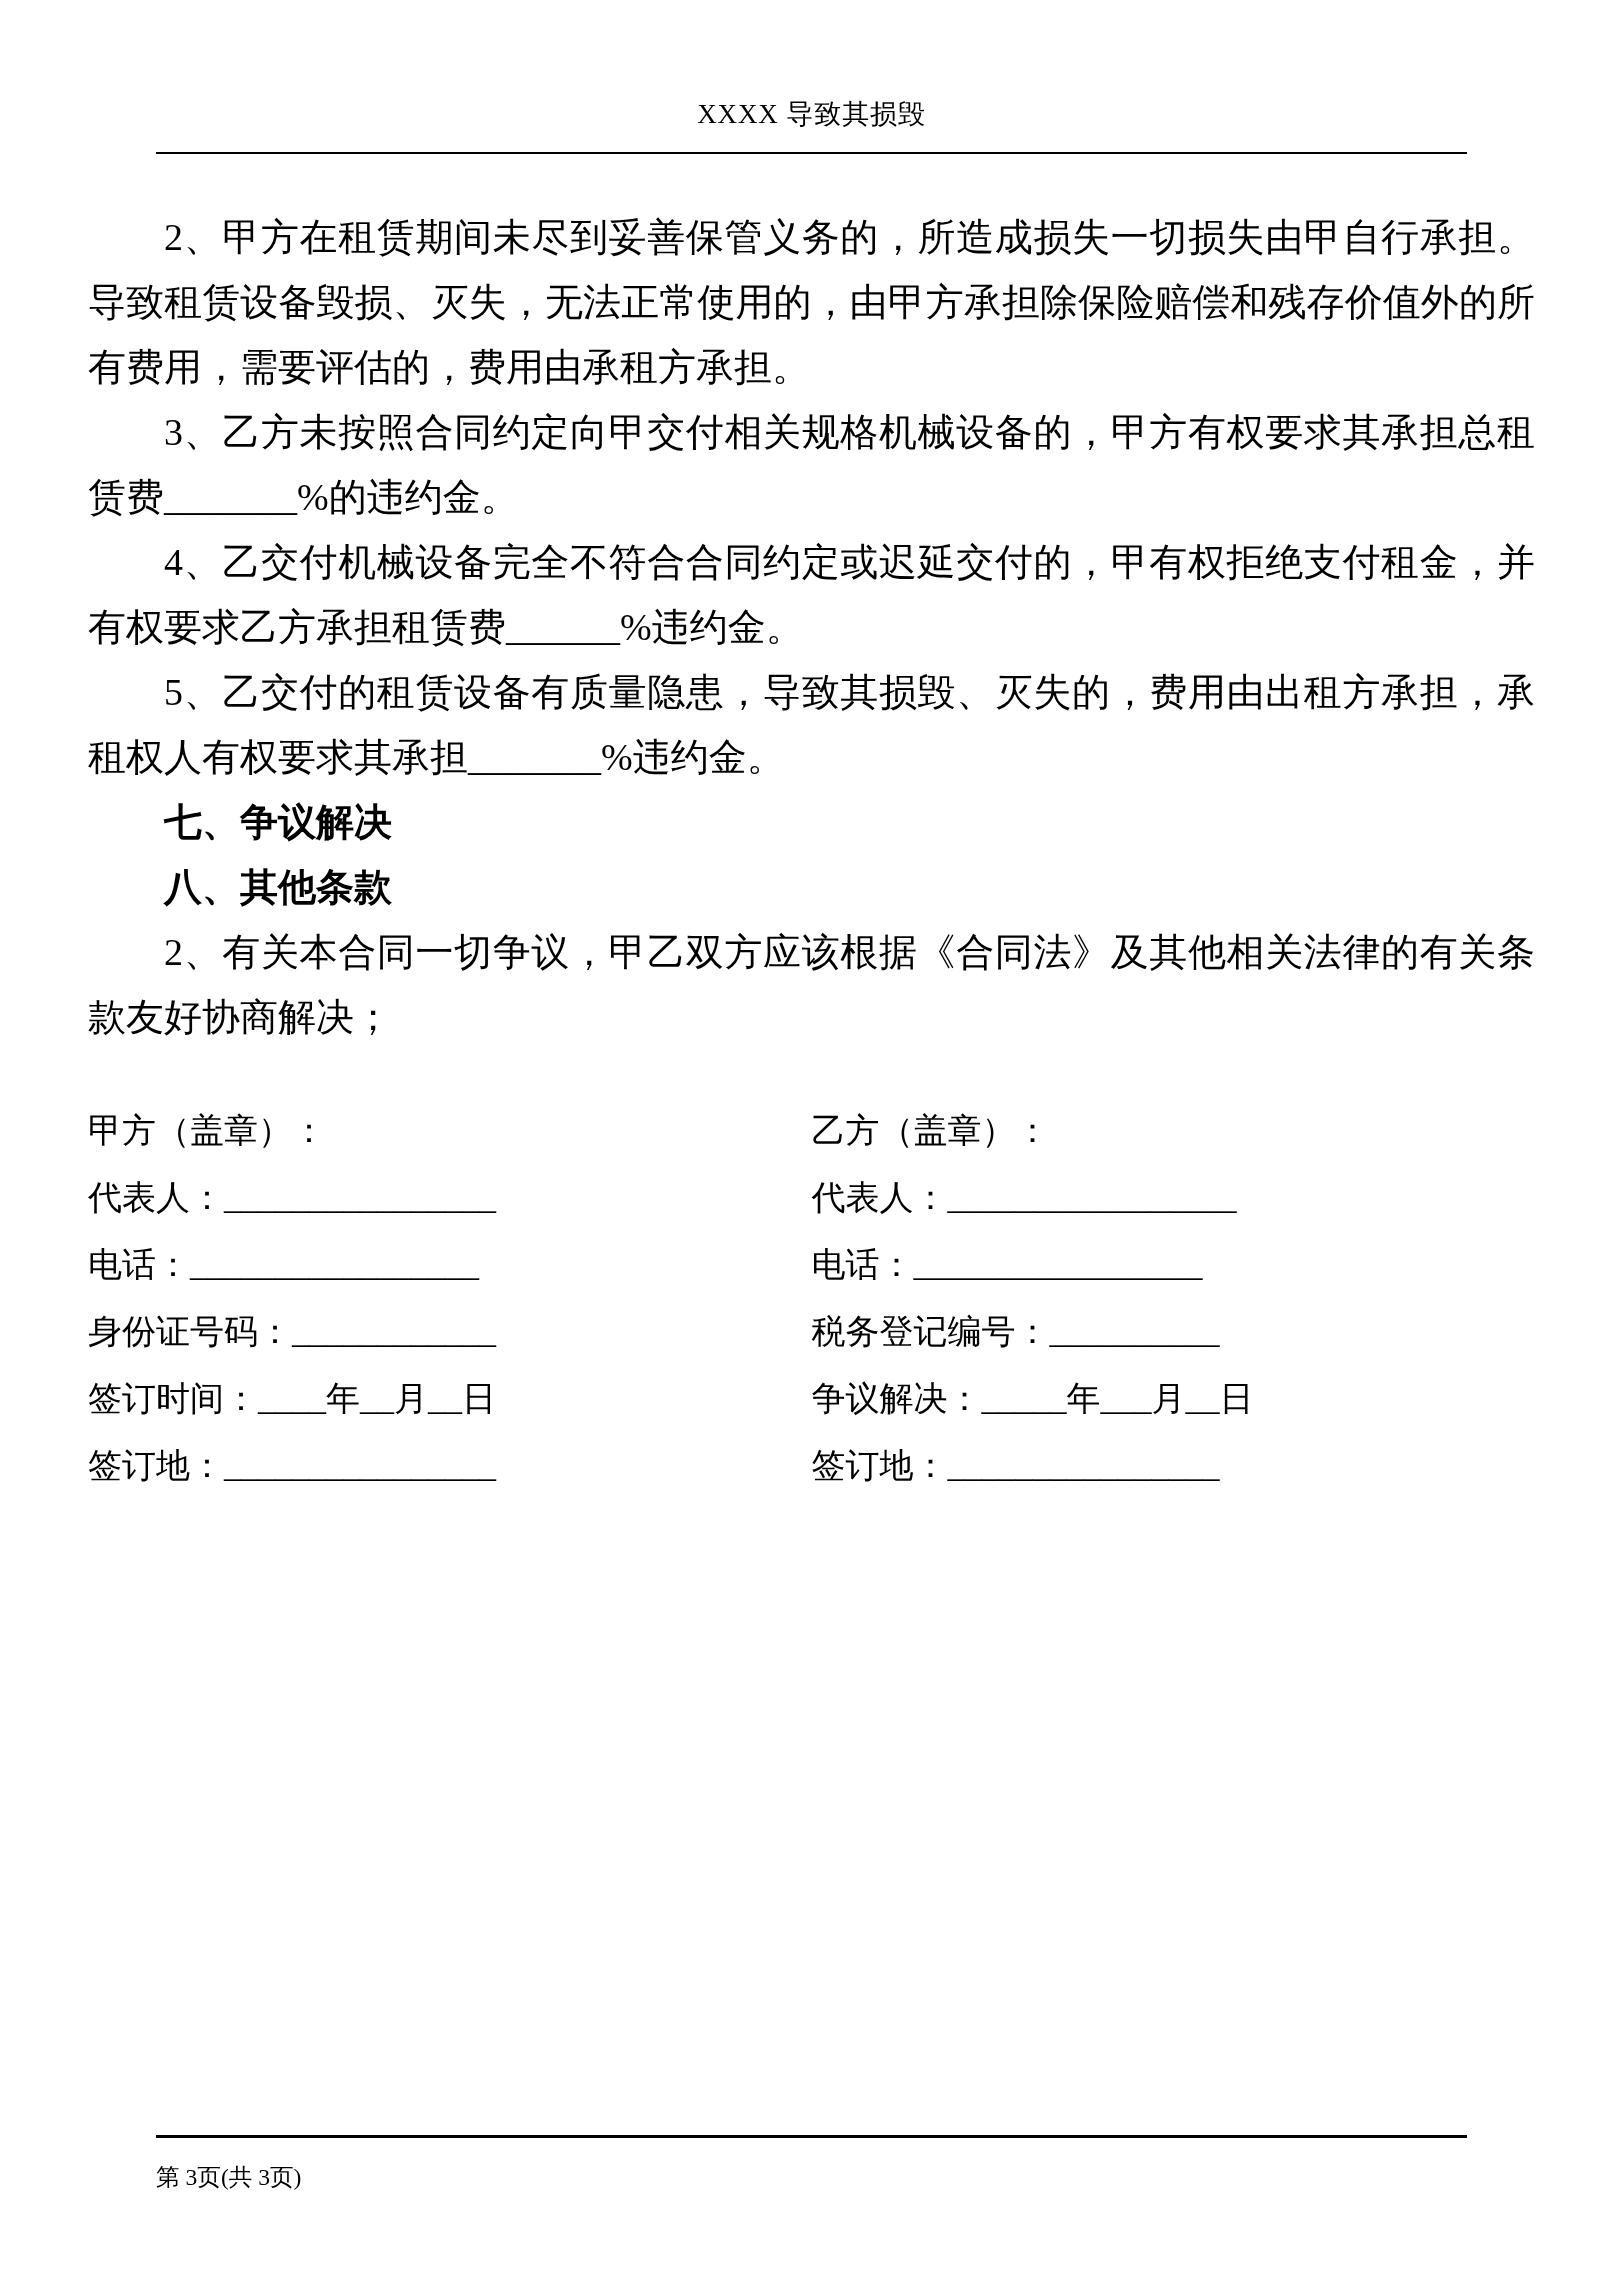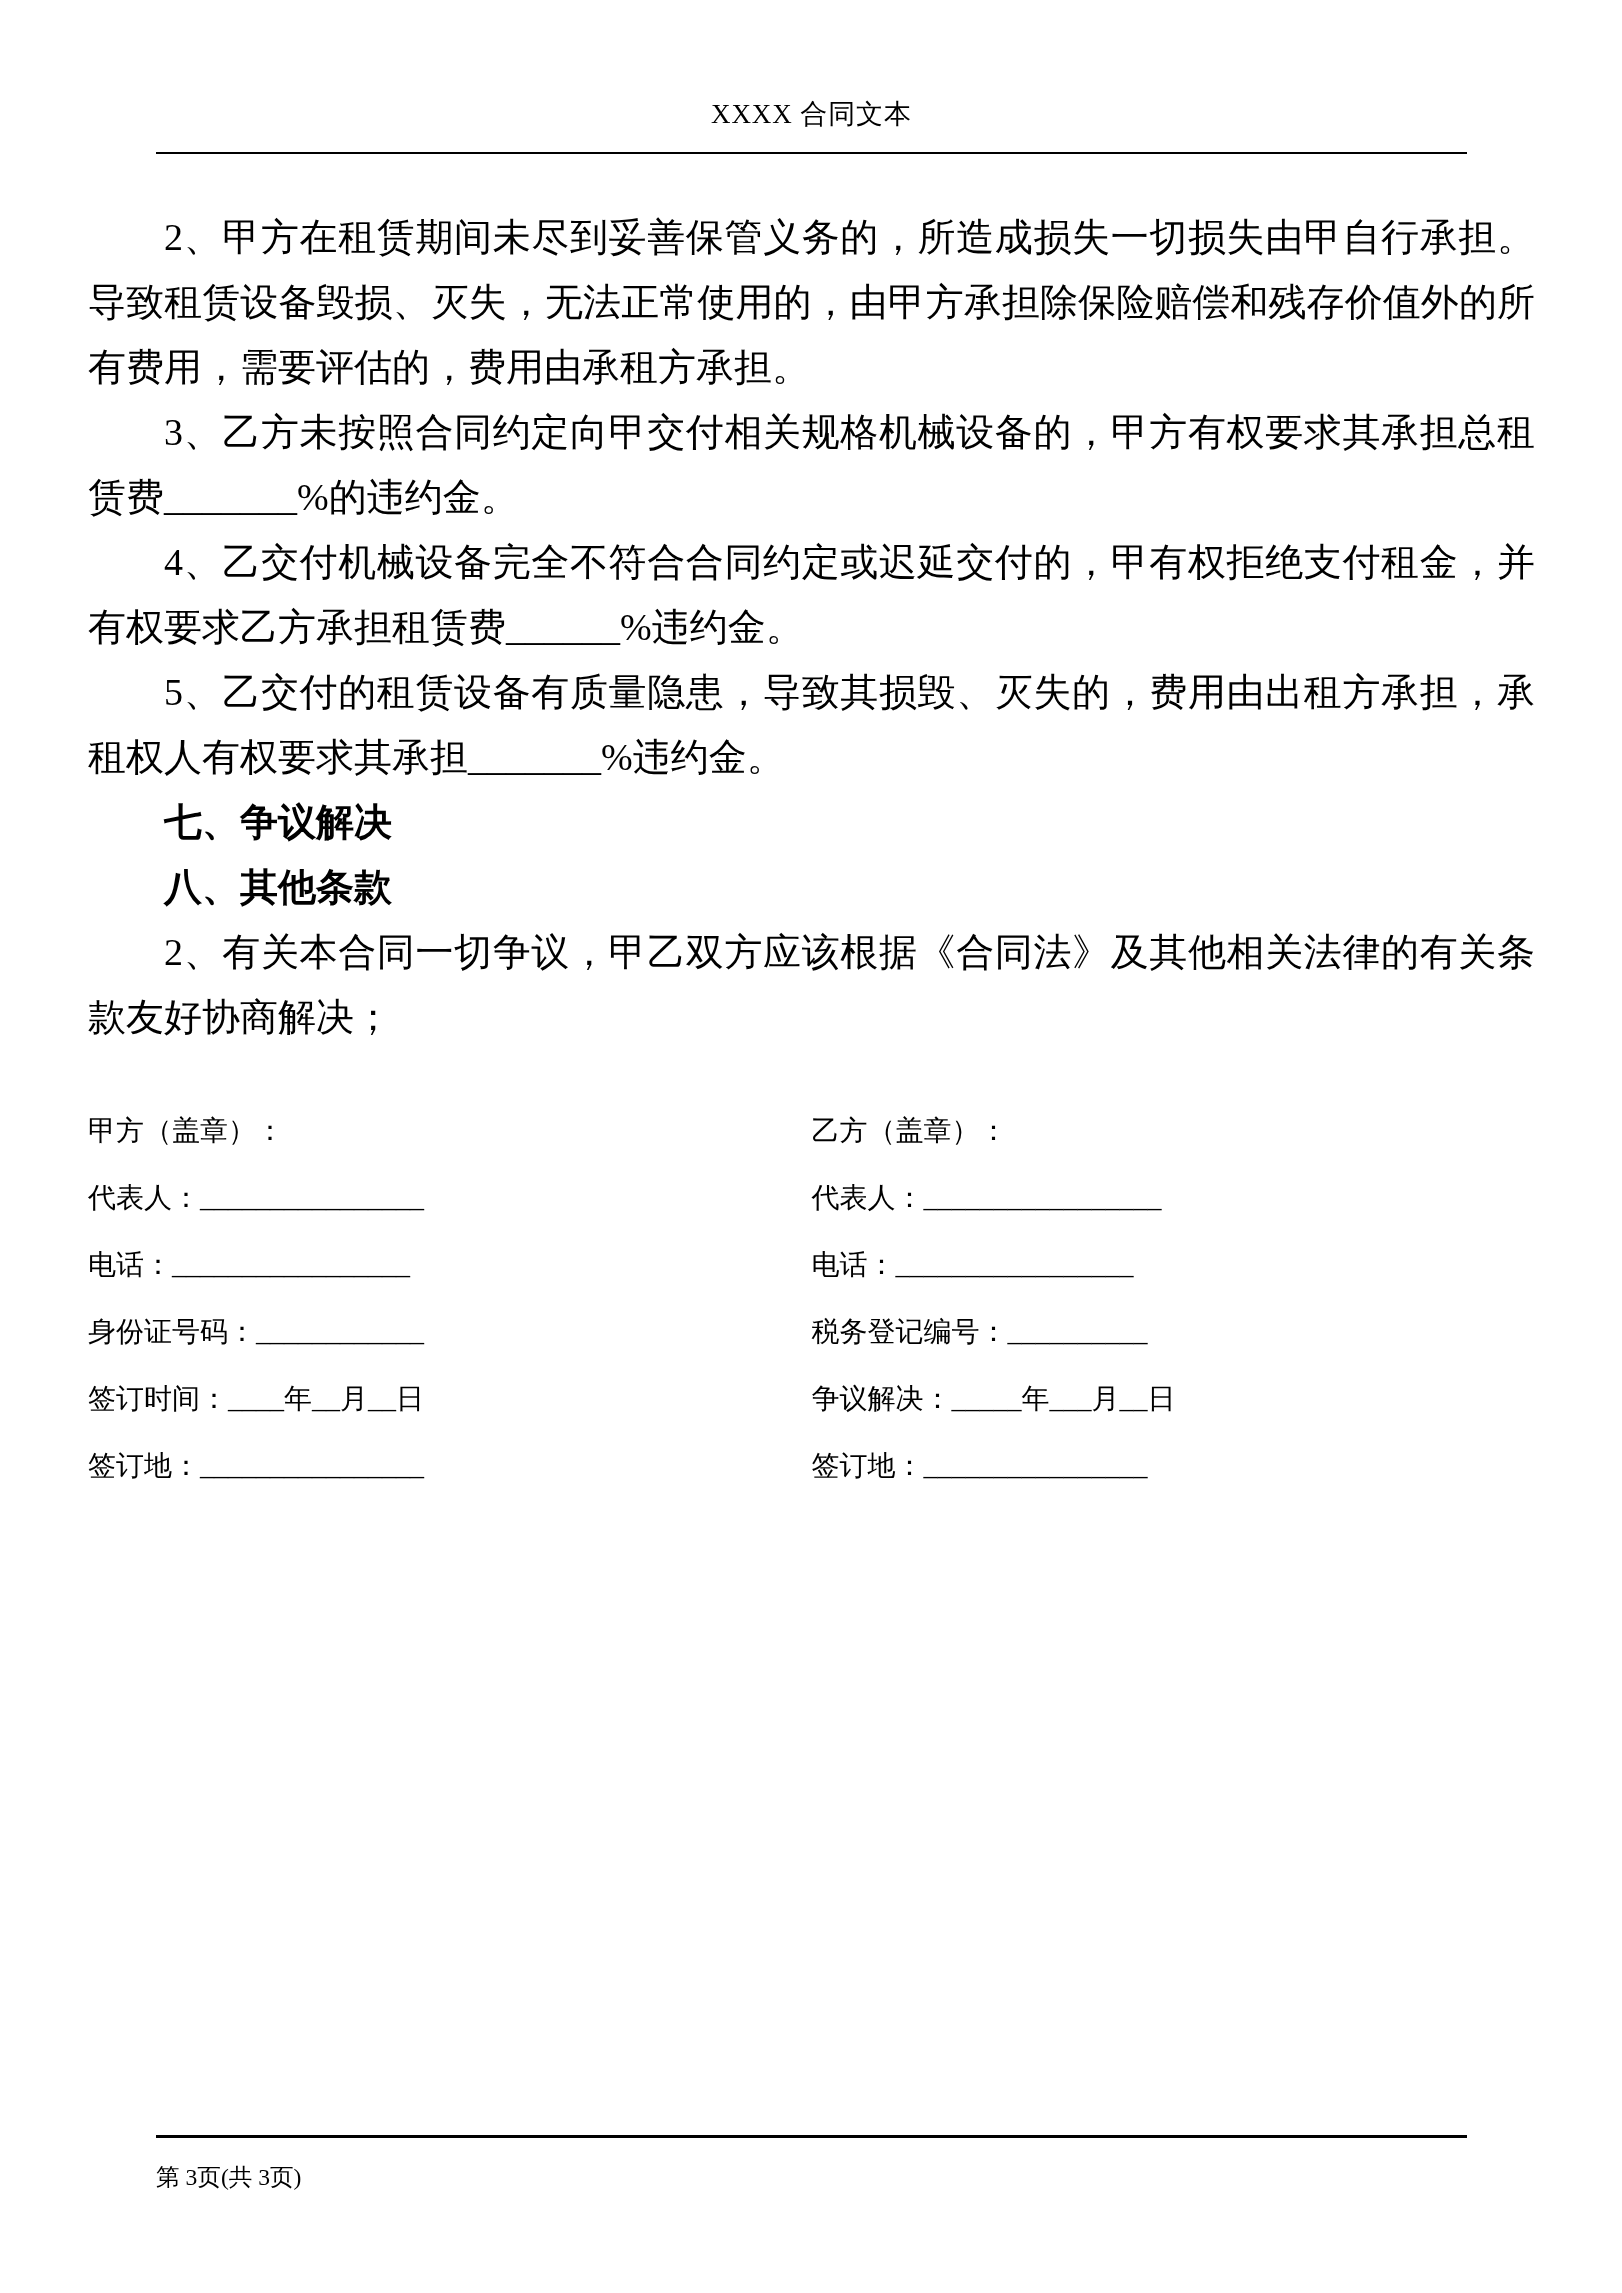--- a/index.html
+++ b/index.html
@@ -38,21 +38,21 @@
     text-indent: 2em;
   }
   .heading {
     text-indent: 2em;
     font-weight: 700;
     font-family: "Liberation Sans", "DejaVu Sans", sans-serif;
   }
   .signatures {
     display: flex;
     margin-top: 47px;
-    font-size: 28px;
+    font-size: 34px;
   }
   .sig-col {
     width: 50%;
   }
   .sig-line {
     line-height: 67px;
     white-space: nowrap;
   }
   .doc-footer {
     position: absolute;
@@ -62,21 +62,21 @@
     border-top: 3.6px solid #000000;
     padding-top: 23px;
     font-size: 23.6px;
   }
 </style>
 </head>
 <body>
 
 <div class="page">
 
-  <div class="doc-header">XXXX 合同文本</div>
+  <div class="doc-header">XXXX 导致其损毁</div>
   <div class="header-rule"></div>
 
   <div class="content body-text">
     <p class="para">2、甲方在租赁期间未尽到妥善保管义务的，所造成损失一切损失由甲自行承担。导致租赁设备毁损、灭失，无法正常使用的，由甲方承担除保险赔偿和残存价值外的所有费用，需要评估的，费用由承租方承担。</p>
     <p class="para">3、乙方未按照合同约定向甲交付相关规格机械设备的，甲方有权要求其承担总租赁费_______%的违约金。</p>
     <p class="para">4、乙交付机械设备完全不符合合同约定或迟延交付的，甲有权拒绝支付租金，并有权要求乙方承担租赁费______%违约金。</p>
     <p class="para">5、乙交付的租赁设备有质量隐患，导致其损毁、灭失的，费用由出租方承担，承租权人有权要求其承担_______%违约金。</p>
     <p class="heading">七、争议解决</p>
     <p class="heading">八、其他条款</p>
     <p class="para">2、有关本合同一切争议，甲乙双方应该根据《合同法》及其他相关法律的有关条款友好协商解决；</p>

